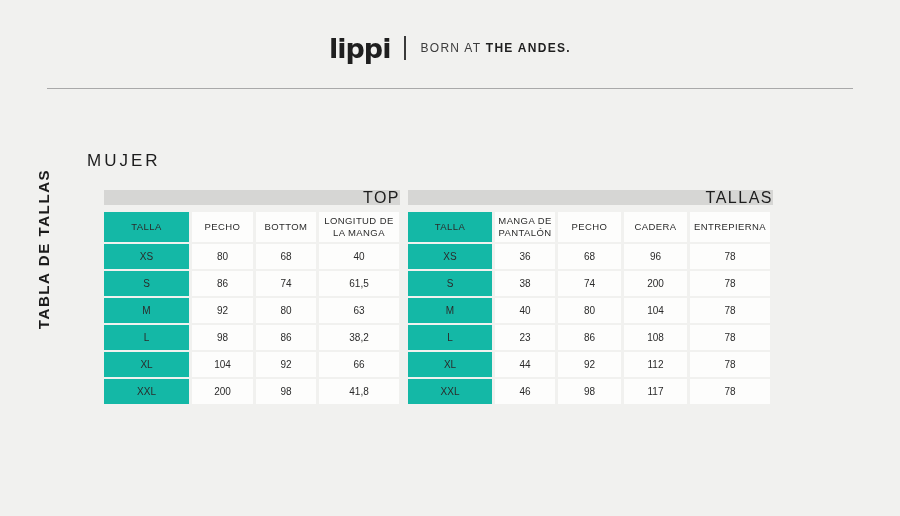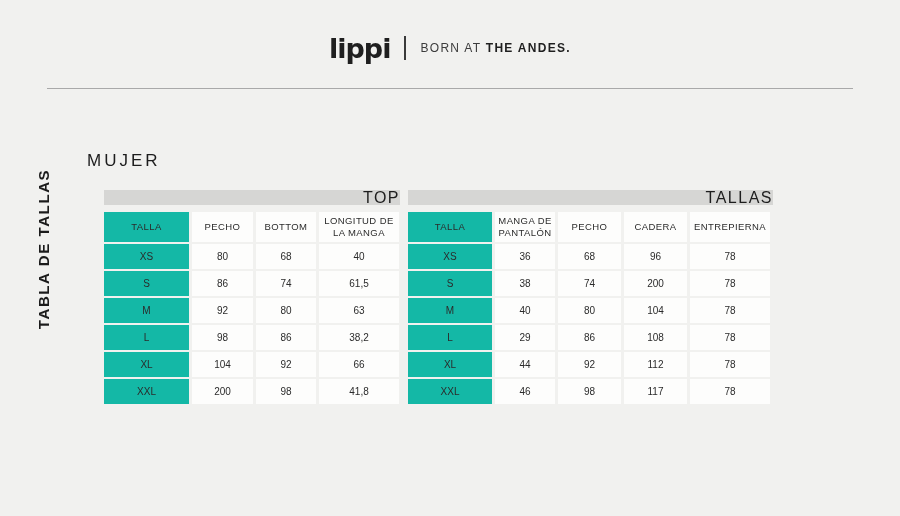--- a/index.html
+++ b/index.html
@@ -249,21 +249,21 @@
           </tr>
           <tr>
             <td>M</td>
             <td>40</td>
             <td>80</td>
             <td>104</td>
             <td>78</td>
           </tr>
           <tr>
             <td>L</td>
-            <td>29</td>
+            <td>23</td>
             <td>86</td>
             <td>108</td>
             <td>78</td>
           </tr>
           <tr>
             <td>XL</td>
             <td>44</td>
             <td>92</td>
             <td>112</td>
             <td>78</td>

